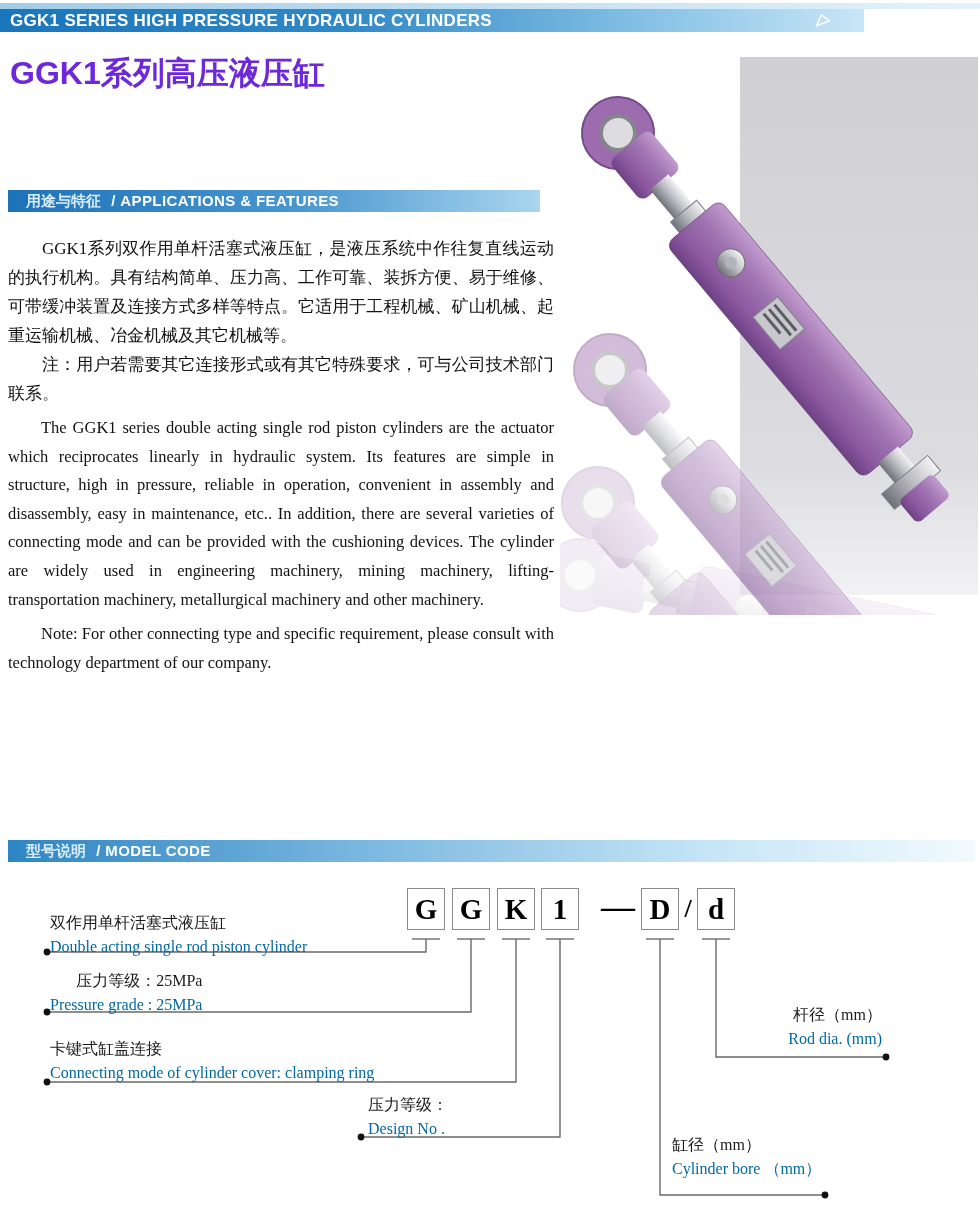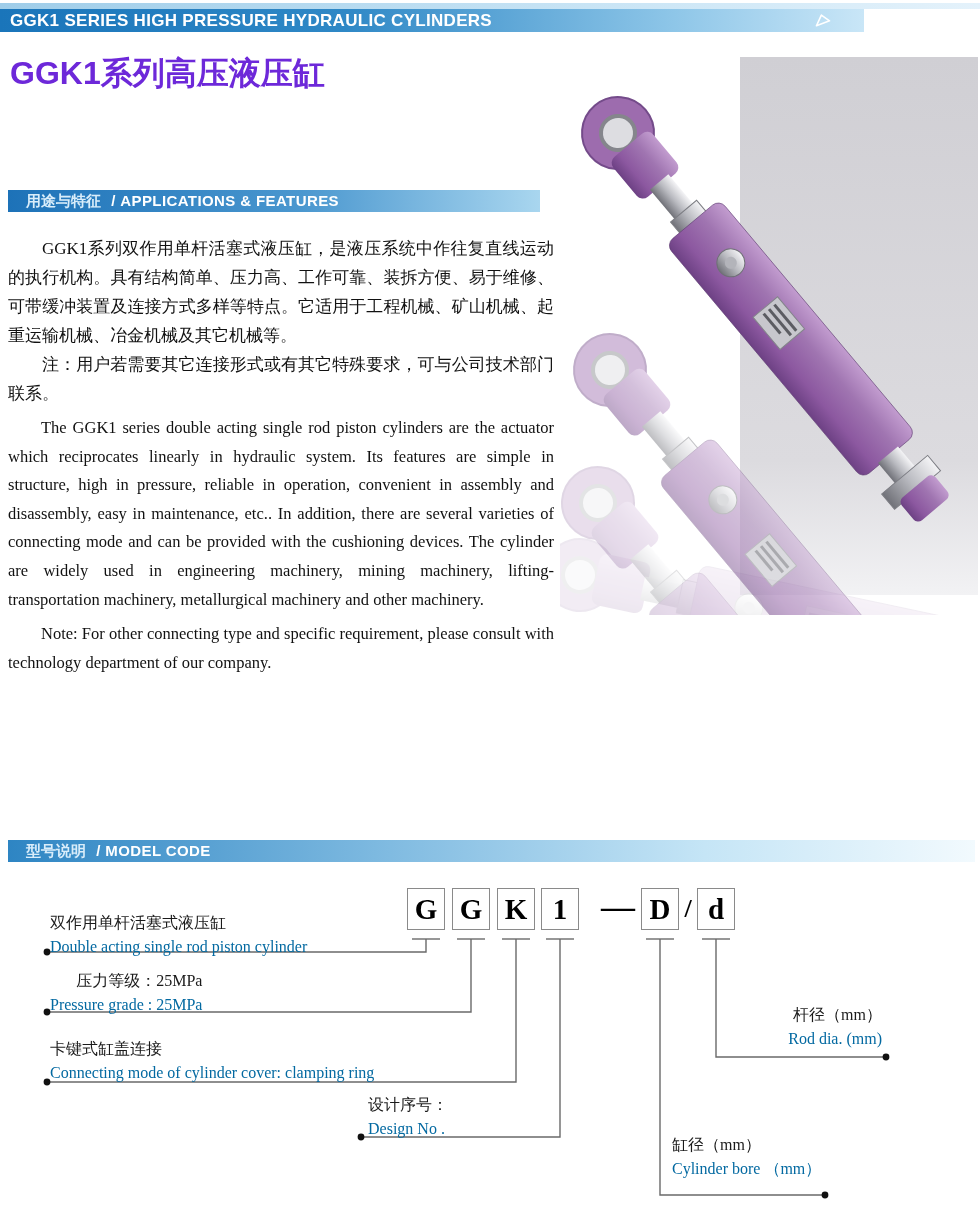--- a/index.html
+++ b/index.html
@@ -179,21 +179,21 @@
   </div>
   <div class="dia-label lbl-2">
     <div class="l-zh">压力等级：25MPa</div>
     <div class="l-en">Pressure grade : 25MPa</div>
   </div>
   <div class="dia-label lbl-3">
     <div class="l-zh">卡键式缸盖连接</div>
     <div class="l-en">Connecting mode of cylinder cover: clamping ring</div>
   </div>
   <div class="dia-label lbl-4">
-    <div class="l-zh">设计序号：</div>
+    <div class="l-zh">压力等级：</div>
     <div class="l-en">Design No .</div>
   </div>
   <div class="dia-label lbl-6">
     <div class="l-zh">缸径（mm）</div>
     <div class="l-en">Cylinder bore （mm）</div>
   </div>
   <div class="dia-label lbl-5">
     <div class="l-zh">杆径（mm）</div>
     <div class="l-en">Rod dia. (mm)</div>
   </div>

